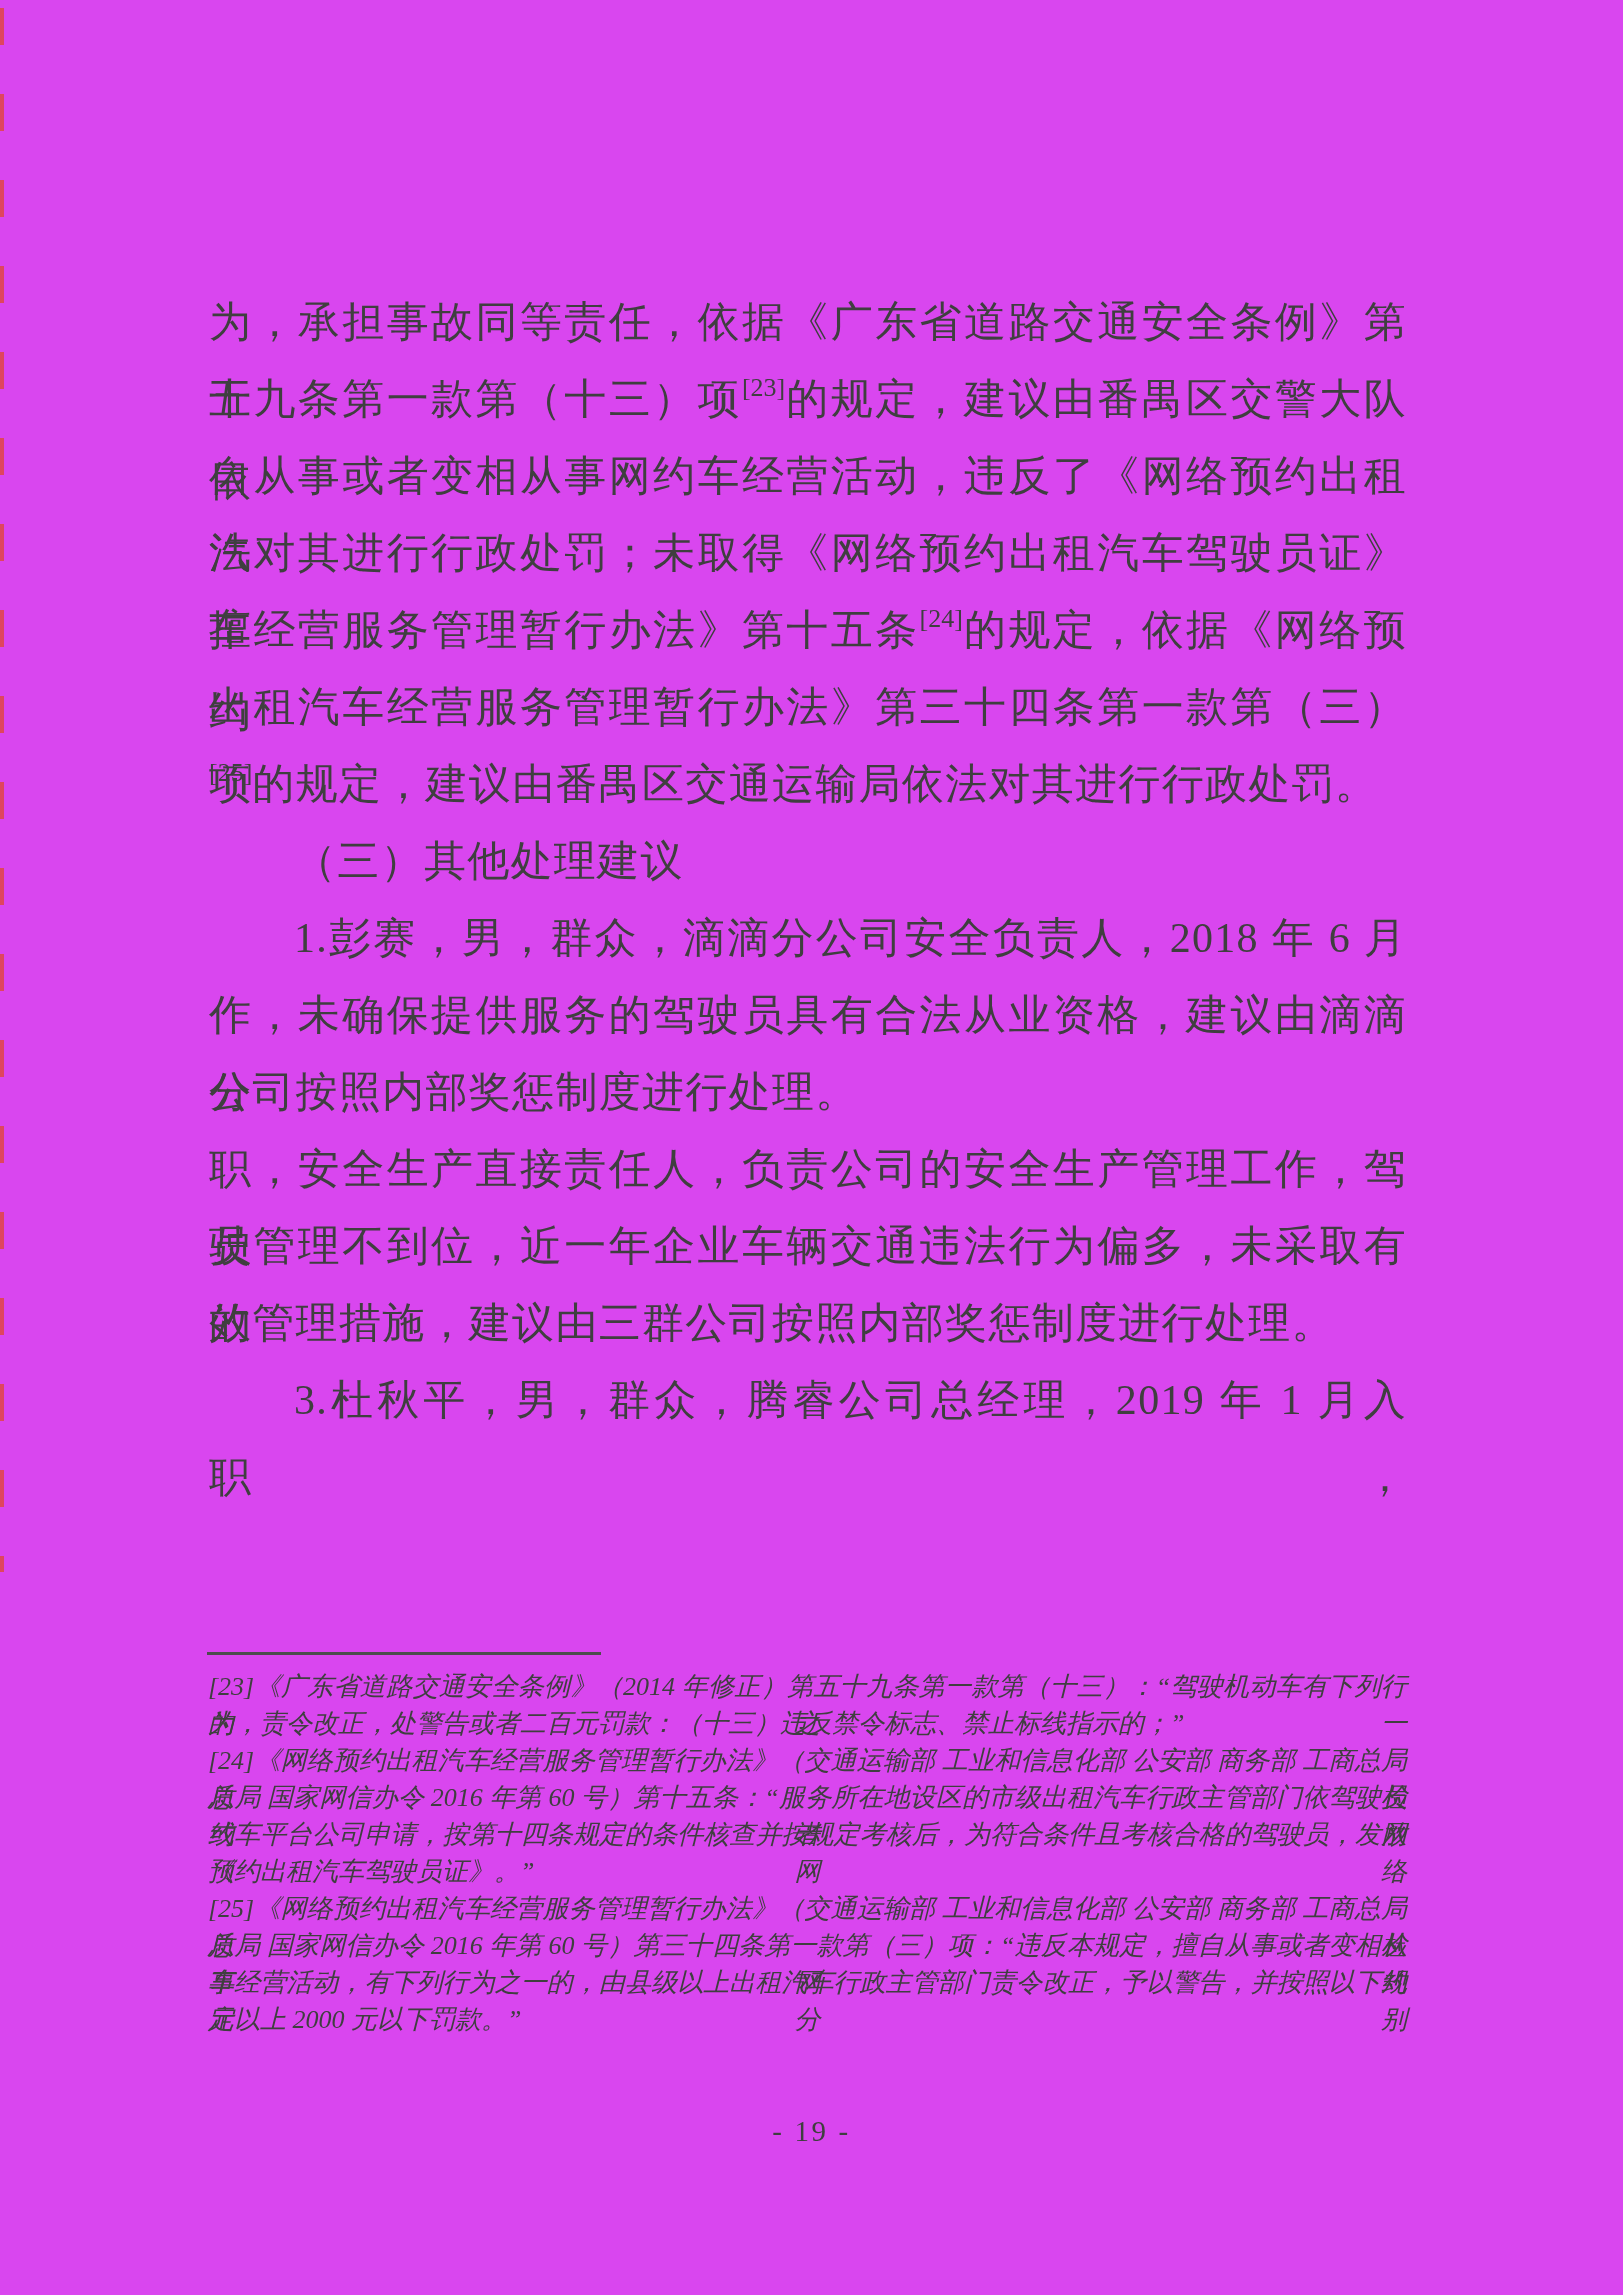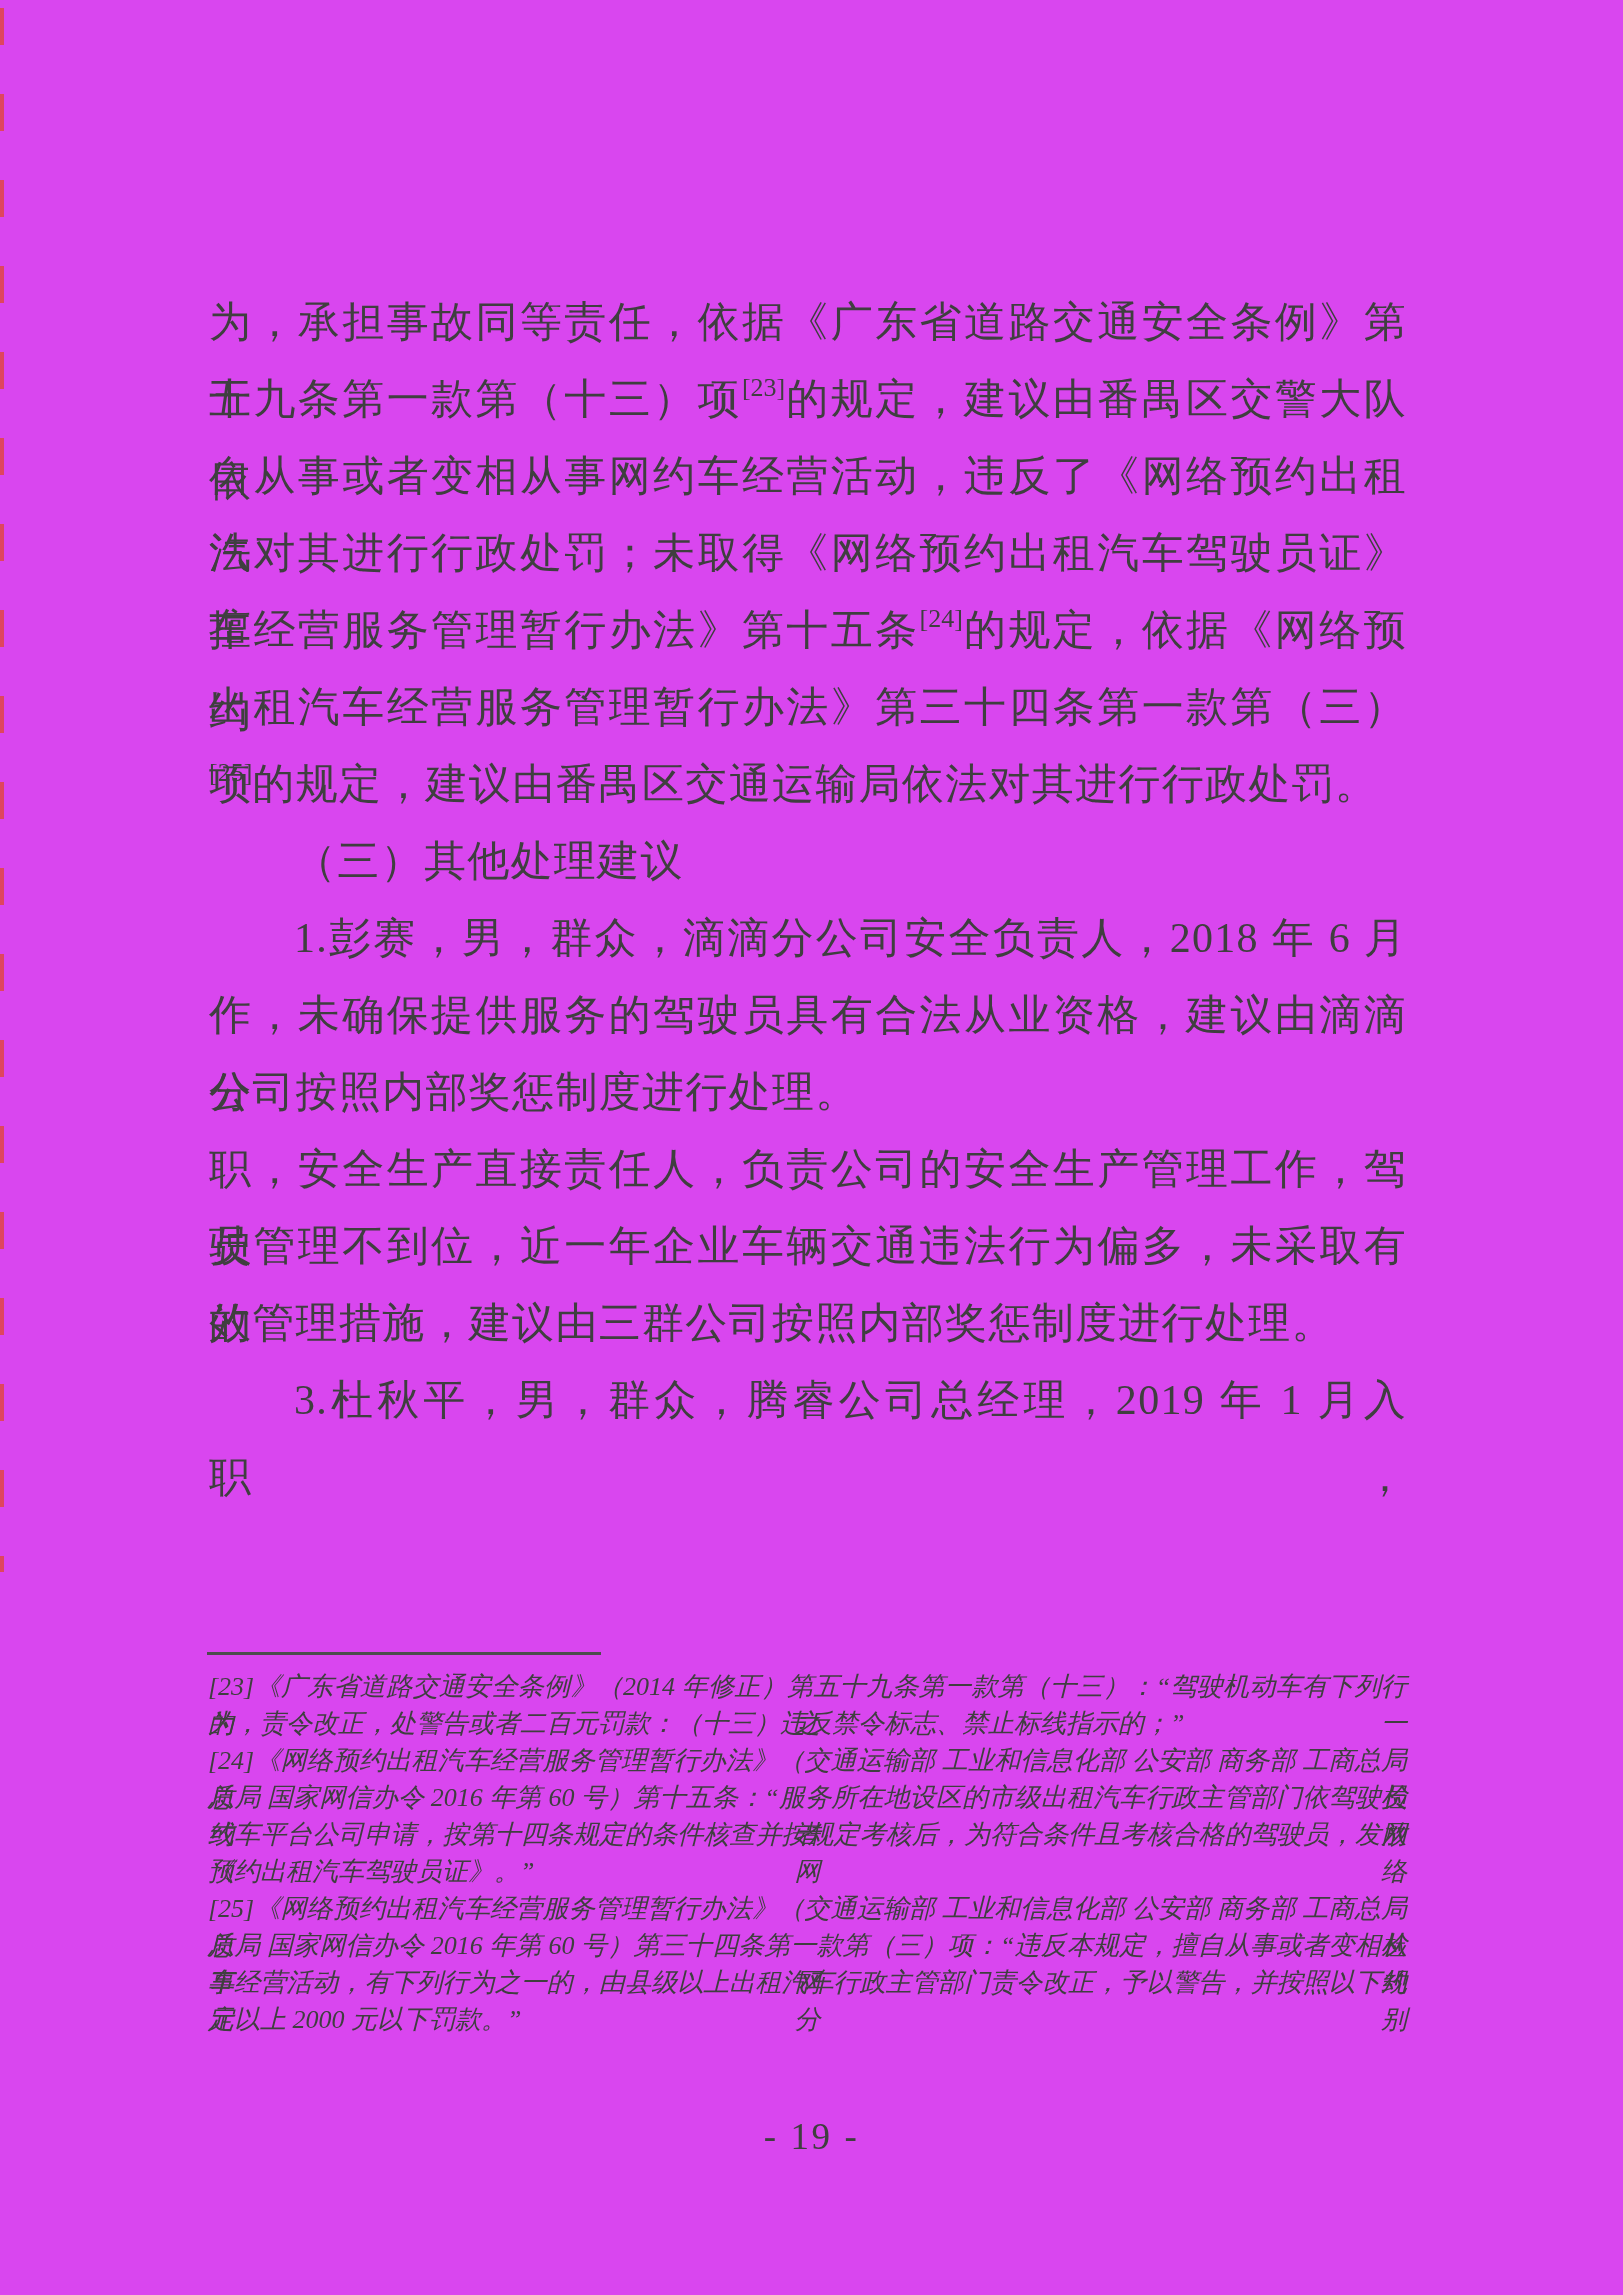--- a/index.html
+++ b/index.html
@@ -31,21 +31,21 @@
     background:#4d4d4d;
   }
   .footnotes{
     position:absolute;left:208px;top:1668px;width:1199px;
     font-size:26px;letter-spacing:0;line-height:37px;font-style:italic;
   }
   .fline{height:37px;line-height:37px;text-align:left;}
   .fline.just{text-align:justify;text-align-last:justify;}
   .page-number{
     position:absolute;left:0;top:2115px;width:1623px;
-    text-align:center;font-size:37px;letter-spacing:2.6px;color:#3f3f3f;
+    text-align:center;font-size:29px;letter-spacing:2.6px;color:#3f3f3f;
   }
 </style>
 </head>
 <body>
 
 <div class="page">
   <div class="scan-edge"></div>
 
   <div class="body-text">
       <div class="bline just"><span>为，承担事故同等责任，依据《广东省道路交通安全条例》第五</span></div>

